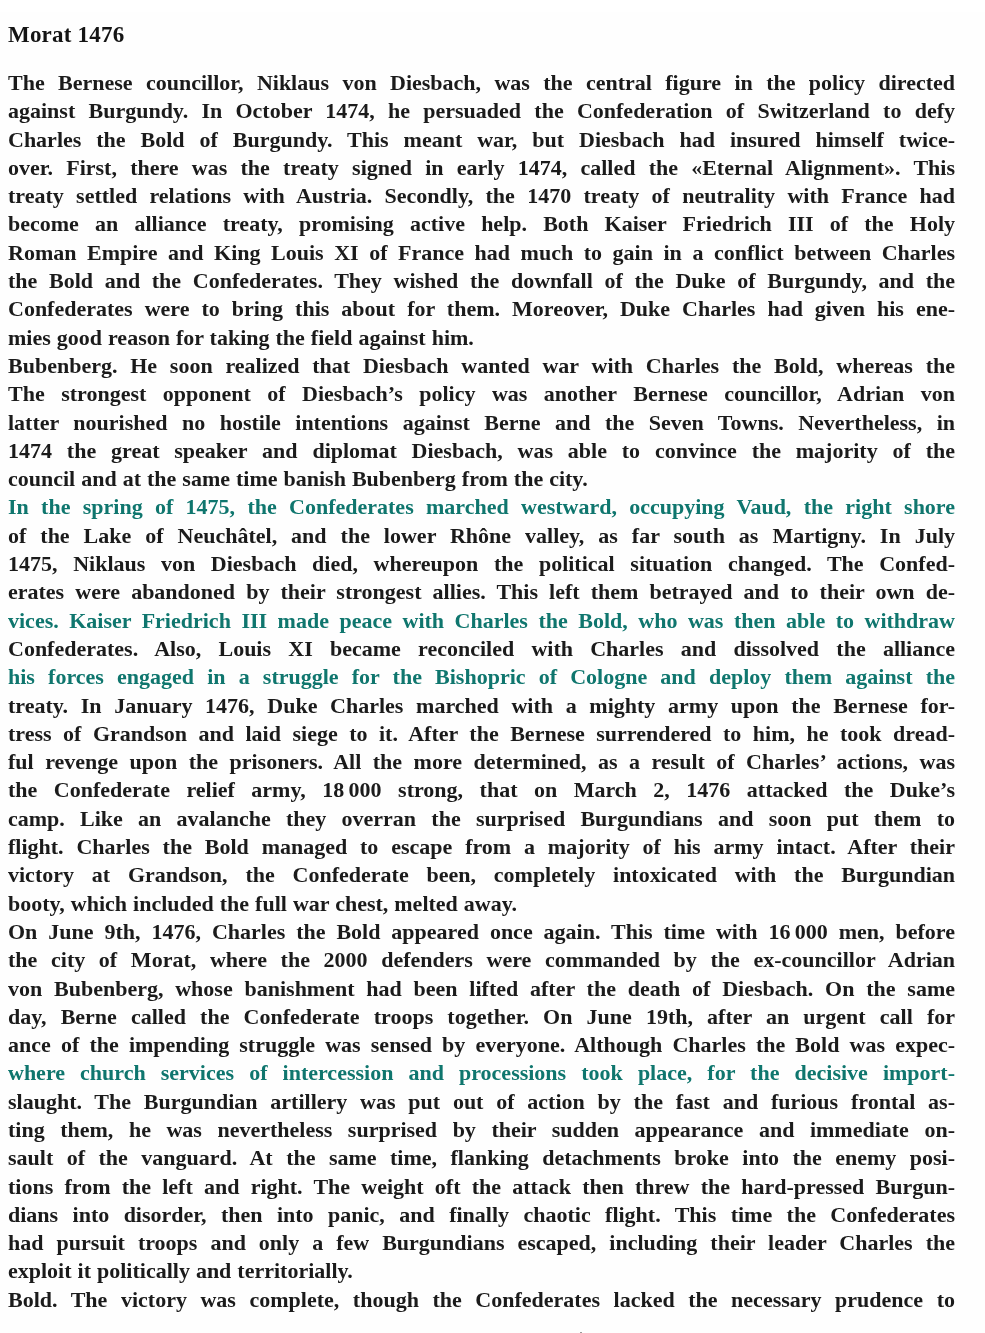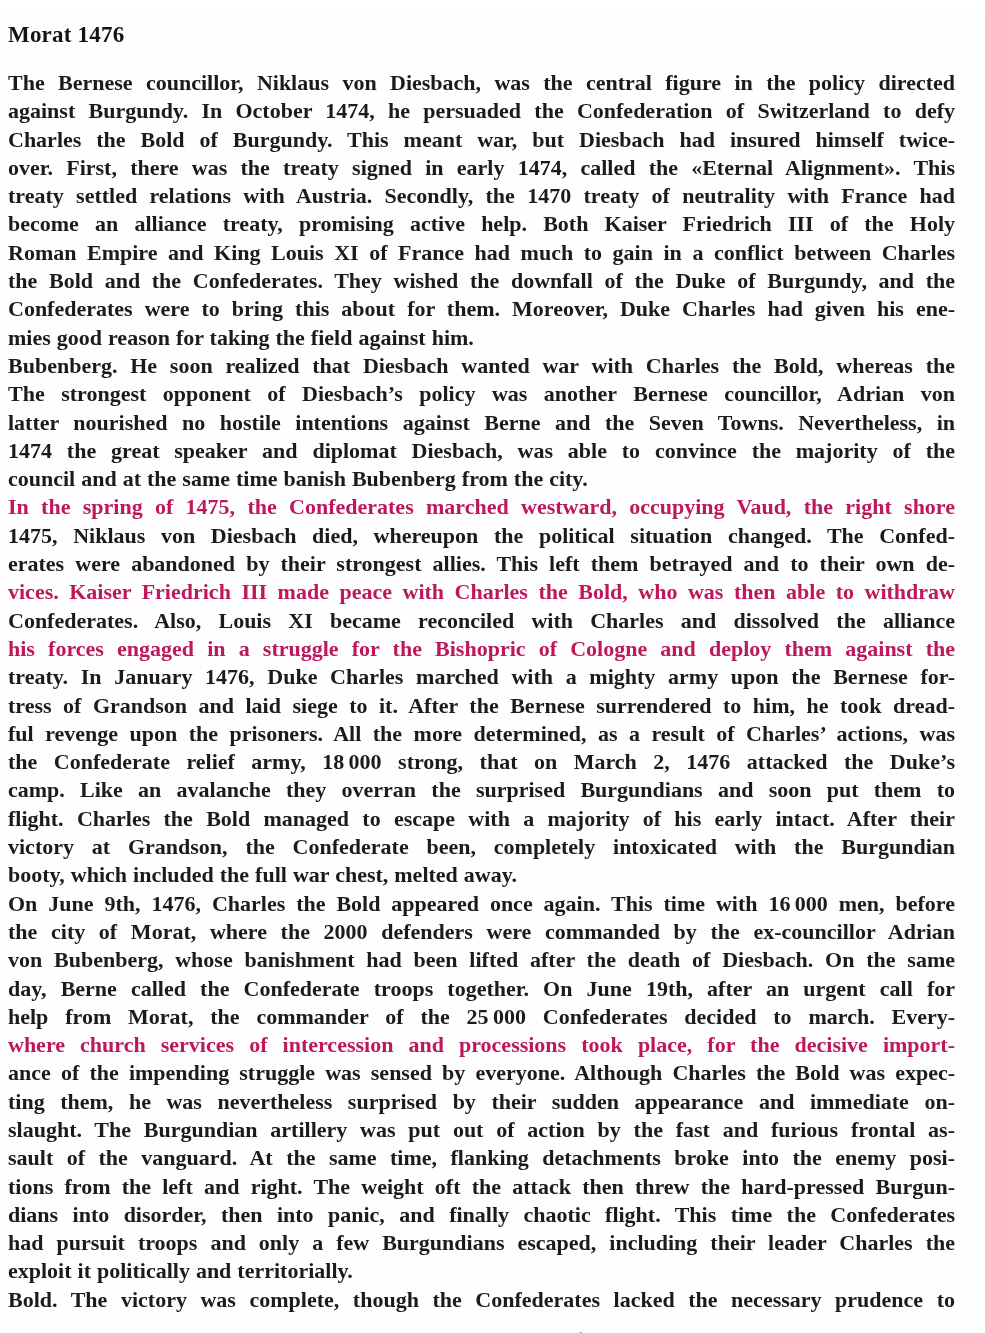--- a/index.html
+++ b/index.html
@@ -41,21 +41,21 @@
     white-space: normal;
     overflow: hidden;
     text-align: justify;
     text-align-last: justify;
     word-spacing: 0.5px;
   }
   .line.para-end {
     text-align-last: left;
   }
   .line.fade {
-    color: #be185d;
+    color: #0f766e;
   }
   .speck {
     position: absolute;
     left: 580px;
     top: 1320px;
     width: 2px;
     height: 3px;
     background: #9a9a9a;
   }
 </style>
@@ -74,42 +74,42 @@
       <div class="line">Roman Empire and King Louis XI of France had much to gain in a conflict between Charles</div>
       <div class="line">the Bold and the Confederates. They wished the downfall of the Duke of Burgundy, and the</div>
       <div class="line">Confederates were to bring this about for them. Moreover, Duke Charles had given his ene-</div>
       <div class="line para-end">mies good reason for taking the field against him.</div>
       <div class="line">Bubenberg. He soon realized that Diesbach wanted war with Charles the Bold, whereas the</div>
       <div class="line">The strongest opponent of Diesbach’s policy was another Bernese councillor, Adrian von</div>
       <div class="line">latter nourished no hostile intentions against Berne and the Seven Towns. Nevertheless, in</div>
       <div class="line">1474 the great speaker and diplomat Diesbach, was able to convince the majority of the</div>
       <div class="line para-end">council and at the same time banish Bubenberg from the city.</div>
       <div class="line fade">In the spring of 1475, the Confederates marched westward, occupying Vaud, the right shore</div>
+      <div class="line">of the Lake of Neuchâtel, and the lower Rhône valley, as far south as Martigny. In July</div>
       <div class="line">1475, Niklaus von Diesbach died, whereupon the political situation changed. The Confed-</div>
       <div class="line">erates were abandoned by their strongest allies. This left them betrayed and to their own de-</div>
       <div class="line fade">vices. Kaiser Friedrich III made peace with Charles the Bold, who was then able to withdraw</div>
       <div class="line">Confederates. Also, Louis XI became reconciled with Charles and dissolved the alliance</div>
       <div class="line fade">his forces engaged in a struggle for the Bishopric of Cologne and deploy them against the</div>
       <div class="line">treaty. In January 1476, Duke Charles marched with a mighty army upon the Bernese for-</div>
       <div class="line">tress of Grandson and laid siege to it. After the Bernese surrendered to him, he took dread-</div>
       <div class="line">ful revenge upon the prisoners. All the more determined, as a result of Charles’ actions, was</div>
       <div class="line">the Confederate relief army, 18 000 strong, that on March 2, 1476 attacked the Duke’s</div>
       <div class="line">camp. Like an avalanche they overran the surprised Burgundians and soon put them to</div>
-      <div class="line">flight. Charles the Bold managed to escape with a majority of his early intact. After their</div>
+      <div class="line">flight. Charles the Bold managed to escape from a majority of his army intact. After their</div>
       <div class="line">victory at Grandson, the Confederate been, completely intoxicated with the Burgundian</div>
       <div class="line para-end">booty, which included the full war chest, melted away.</div>
       <div class="line">On June 9th, 1476, Charles the Bold appeared once again. This time with 16 000 men, before</div>
       <div class="line">the city of Morat, where the 2000 defenders were commanded by the ex-councillor Adrian</div>
       <div class="line">von Bubenberg, whose banishment had been lifted after the death of Diesbach. On the same</div>
       <div class="line">day, Berne called the Confederate troops together. On June 19th, after an urgent call for</div>
-      <div class="line">help from Morat, the commander of the 25 000 Confederates decided to march. Every-</div>
+      <div class="line">ance of the impending struggle was sensed by everyone. Although Charles the Bold was expec-</div>
       <div class="line fade">where church services of intercession and processions took place, for the decisive import-</div>
-      <div class="line">ance of the impending struggle was sensed by everyone. Although Charles the Bold was expec-</div>
+      <div class="line">slaught. The Burgundian artillery was put out of action by the fast and furious frontal as-</div>
       <div class="line">ting them, he was nevertheless surprised by their sudden appearance and immediate on-</div>
-      <div class="line">slaught. The Burgundian artillery was put out of action by the fast and furious frontal as-</div>
       <div class="line">sault of the vanguard. At the same time, flanking detachments broke into the enemy posi-</div>
       <div class="line">tions from the left and right. The weight oft the attack then threw the hard-pressed Burgun-</div>
       <div class="line">dians into disorder, then into panic, and finally chaotic flight. This time the Confederates</div>
       <div class="line">had pursuit troops and only a few Burgundians escaped, including their leader Charles the</div>
       <div class="line para-end">exploit it politically and territorially.</div>
       <div class="line">Bold. The victory was complete, though the Confederates lacked the necessary prudence to</div>
     </div>
   <div class="speck"></div>
 </div>
 

